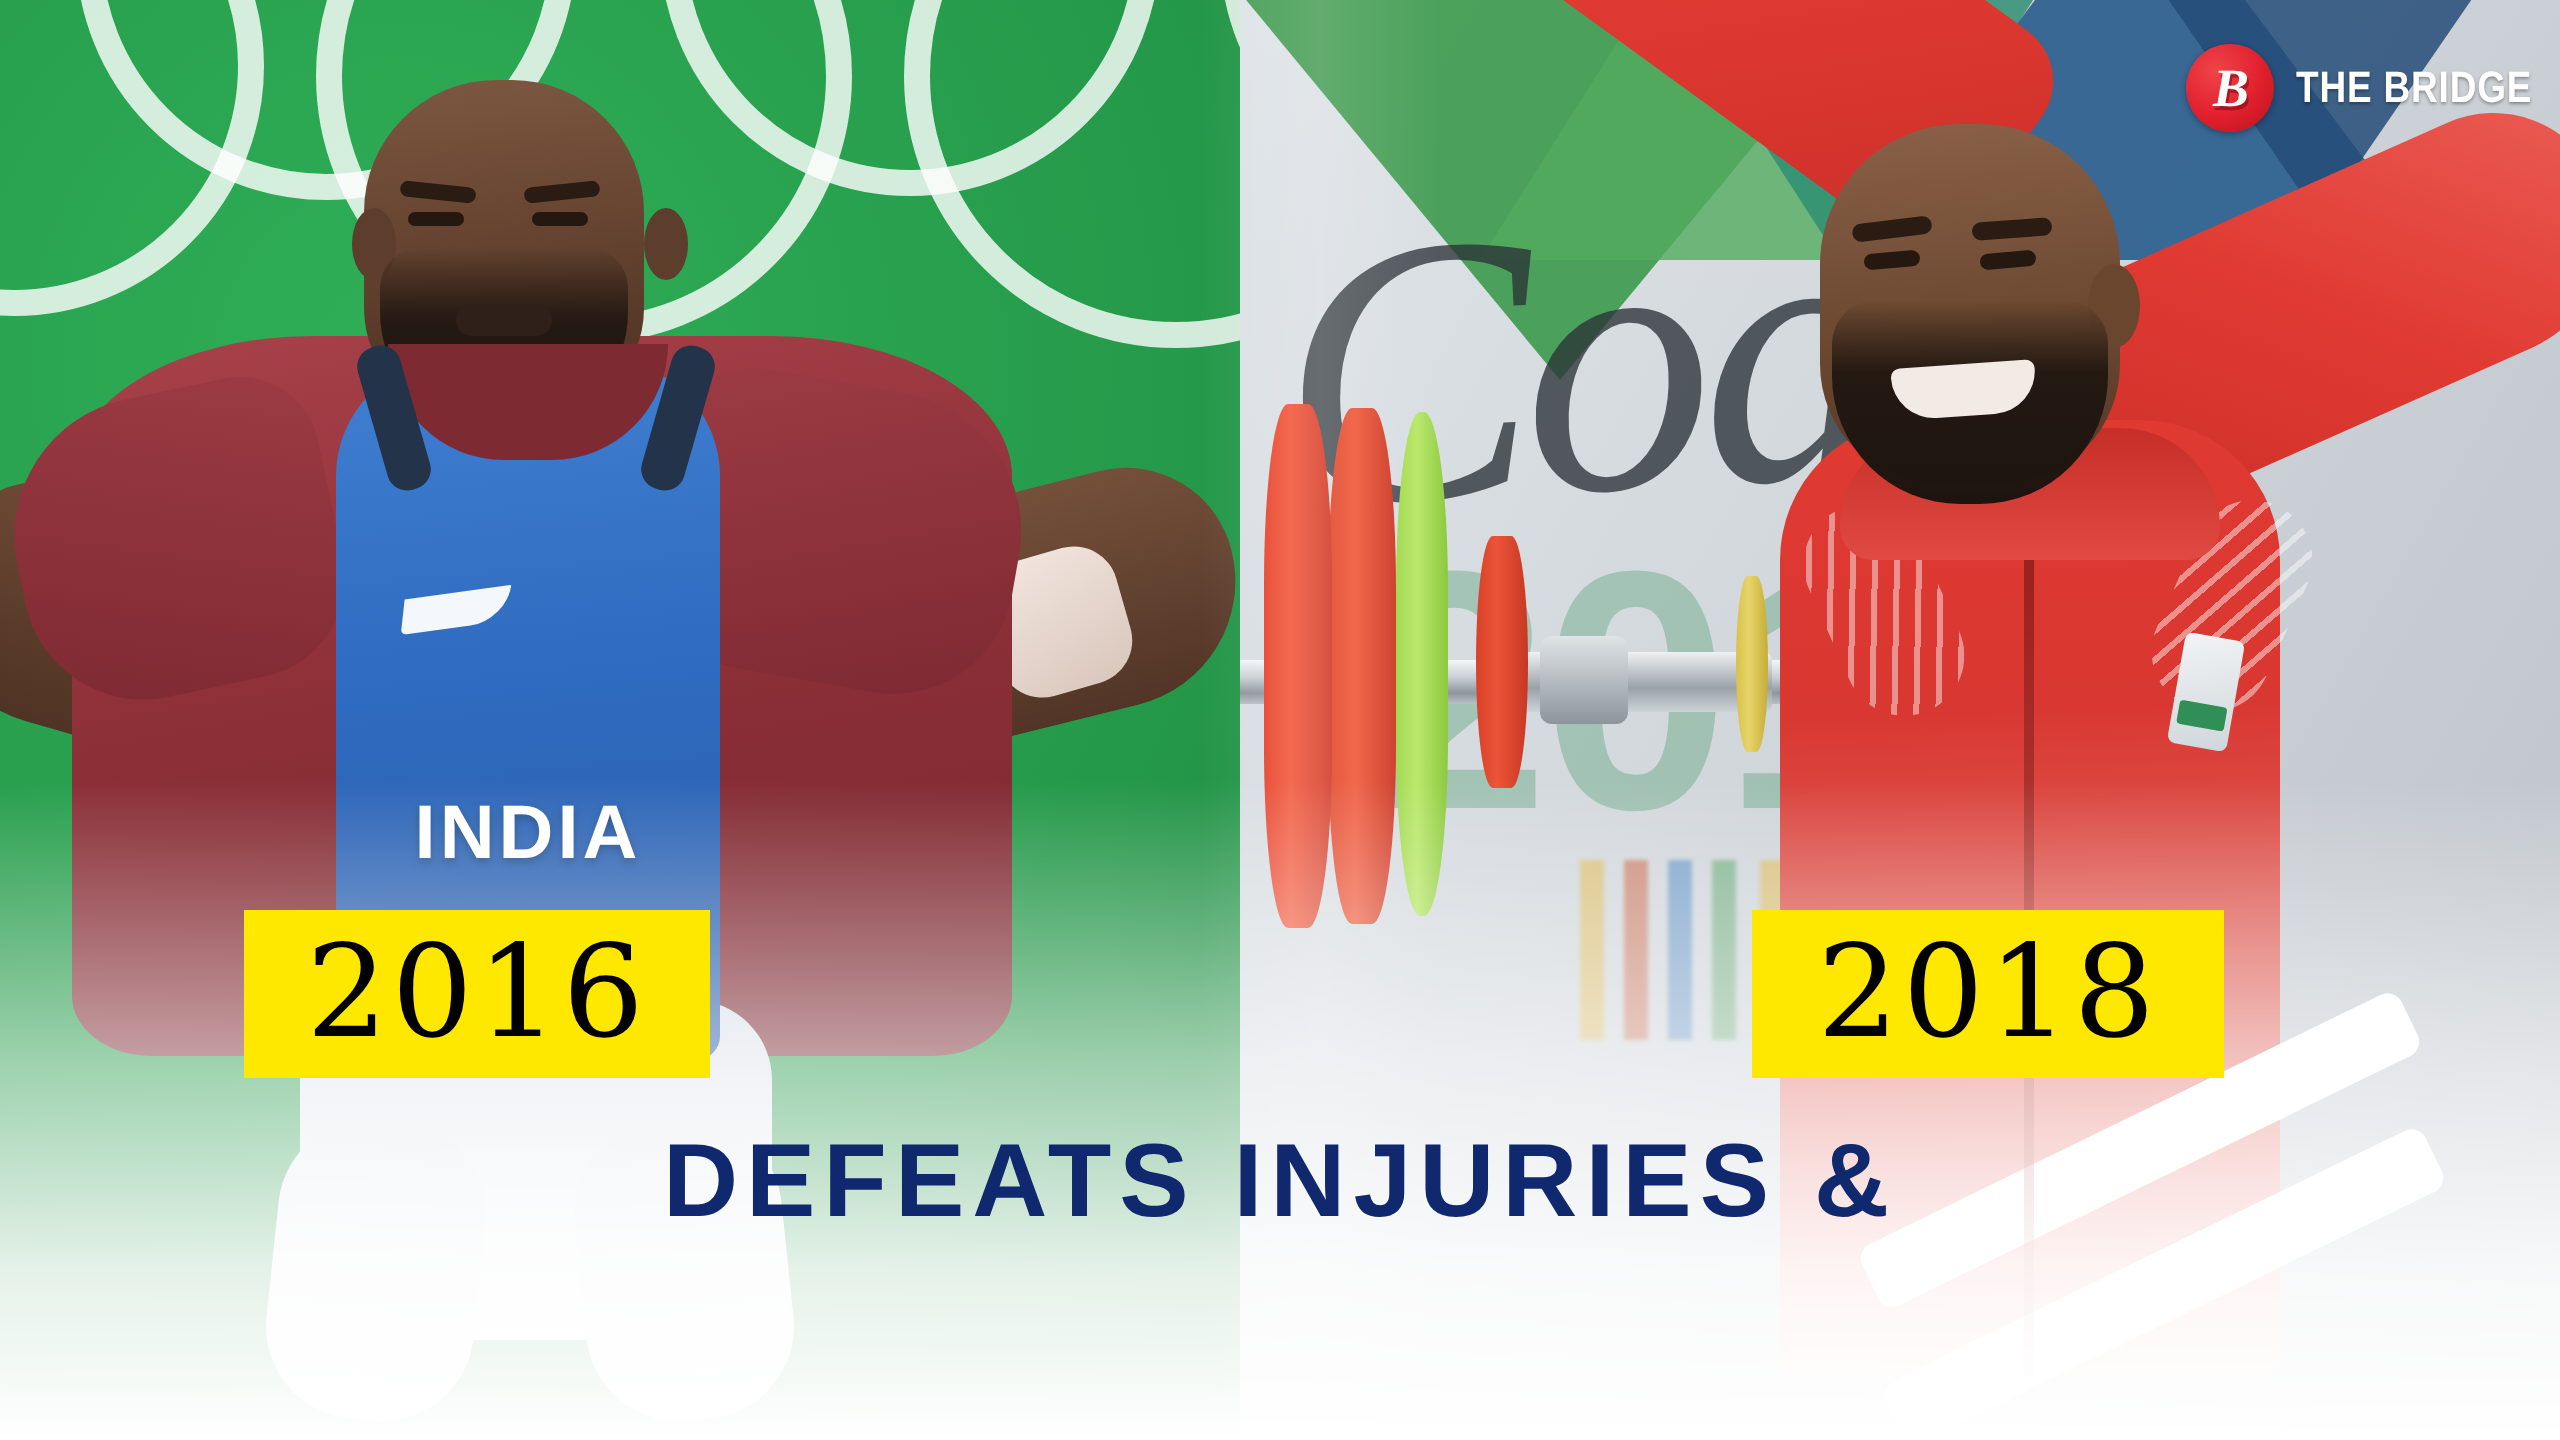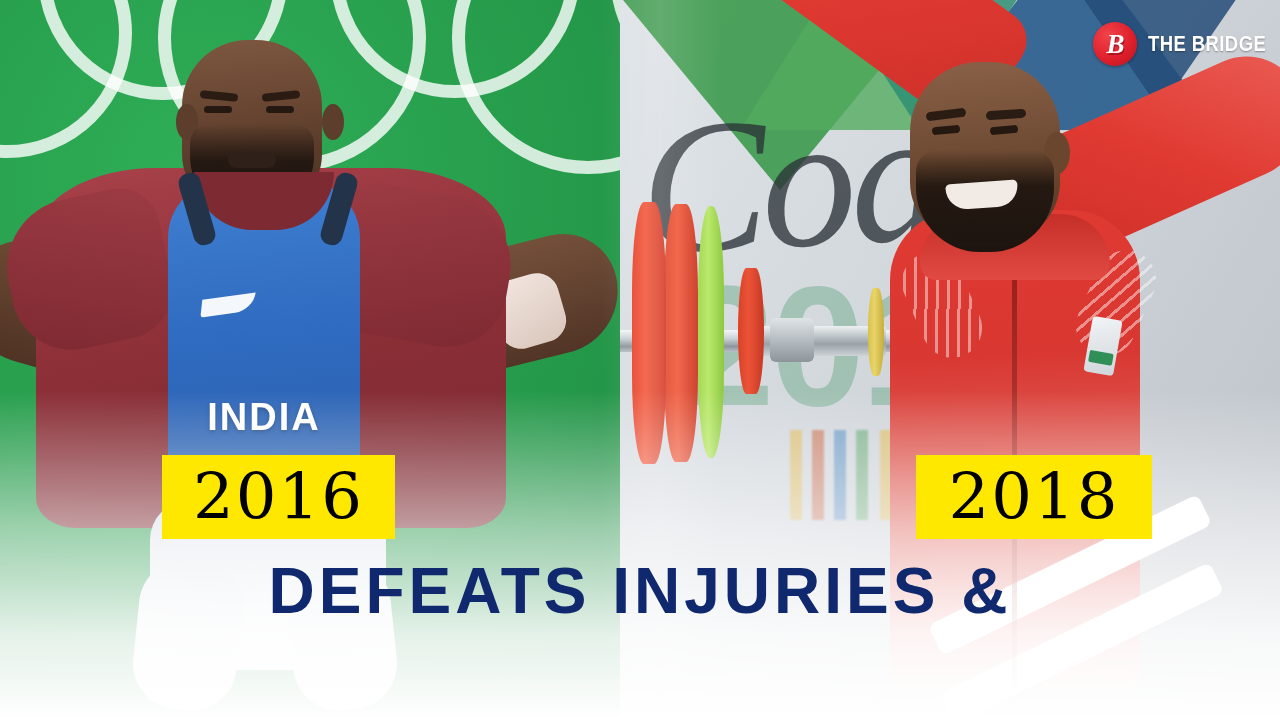--- a/index.html
+++ b/index.html
@@ -367,33 +367,32 @@
 
   
   .year-badge {
     position:absolute;
     display:flex; align-items:center; justify-content:center;
     background:#ffe800;
     color:#000000;
     font-family:"DejaVu Serif", serif;
     font-weight:normal;
     letter-spacing:2px;
-    margin-left:40px;
   }
   .badge-2016 { left:122px; top:455px; width:233px; height:84px; font-size:64px; }
   .badge-2018 { left:876px; top:455px; width:236px; height:84px; font-size:64px; }
 
   
   .headline {
     position:absolute; left:0; top:562px; width:1280px;
     text-align:center;
     color:#10286e;
     font-family:"Liberation Sans", sans-serif;
     font-weight:bold;
-    font-size:64px;
+    font-size:52px;
     line-height:58px;
     letter-spacing:4px;
   }
   .headline .l2 { display:block; }
 </style>
 </head>
 <body>
 
 <div id="stage">
 

